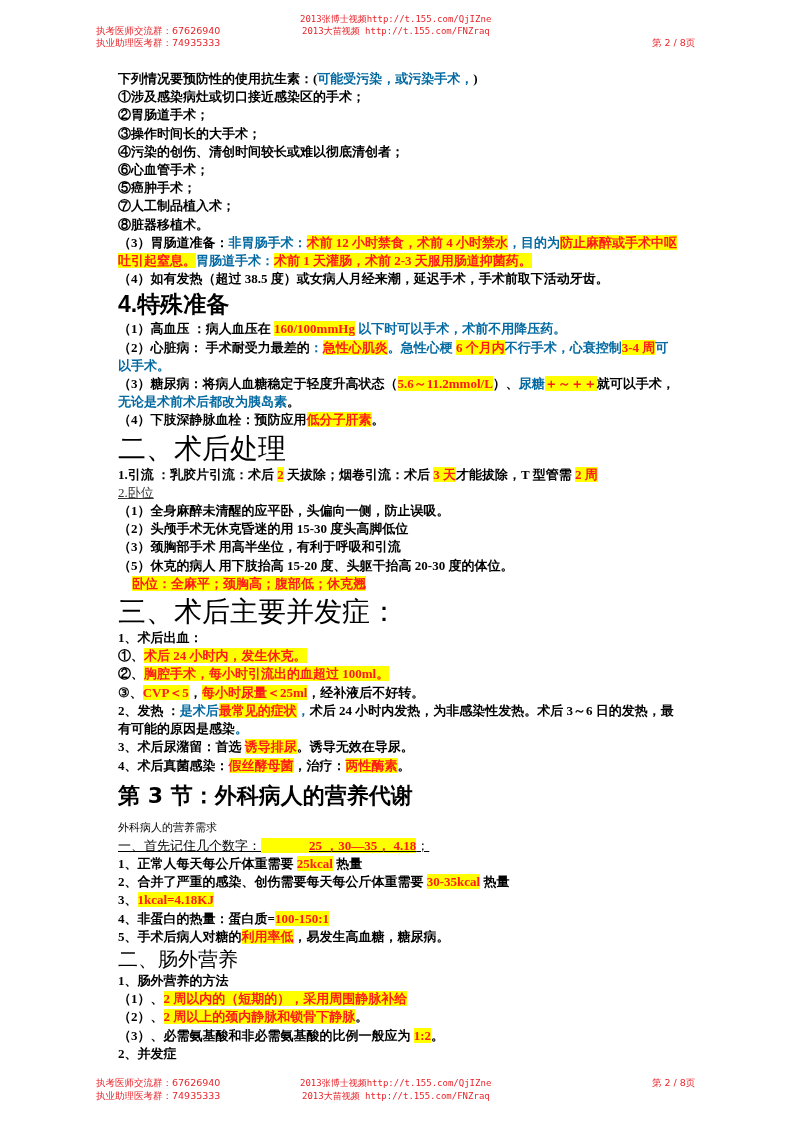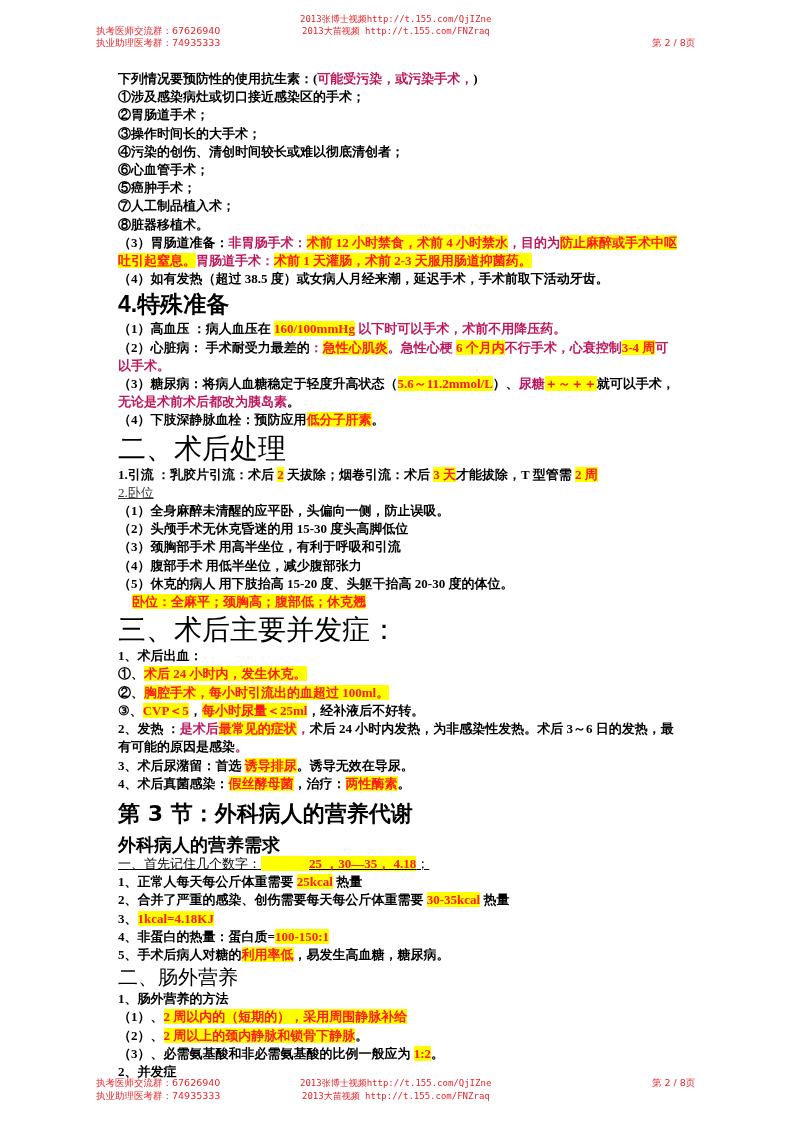--- a/index.html
+++ b/index.html
@@ -5,27 +5,27 @@
   html, body { margin: 0; padding: 0; background: #ffffff; }
   body { width: 793px; height: 1122px; position: relative; overflow: hidden;
          font-family: "Liberation Serif", "DejaVu Serif", serif; color: #000; }
   .hdr { position: absolute; font-family: "DejaVu Sans", "Liberation Sans", sans-serif;
          font-size: 9.5px; color: #e8242a; line-height: 12px; white-space: nowrap; }
   .hdr.mono { font-family: "DejaVu Sans Mono", "Liberation Mono", monospace; font-size: 9px; }
   .content { position: absolute; left: 118px; top: 70px; width: 560px; }
   .ln { font-size: 13px; line-height: 18.2px; font-weight: bold; white-space: nowrap; }
   .ln.norm { font-weight: normal; text-decoration: underline; }
   .ln.wrap { white-space: normal; }
-  .red { color: #be185d; }
+  .red { color: #0369a1; }
   .hl { background: #ffff00; color: #ff1a1a; }
   .h2 { font-size: 23px; line-height: 32px; font-weight: bold; font-family: "Liberation Sans", "DejaVu Sans", sans-serif; }
   .h1 { font-size: 28px; line-height: 34px; font-weight: normal; font-family: "DejaVu Sans", "Liberation Sans", sans-serif; margin-top: 2px; }
   .h0 { font-size: 22px; line-height: 42px; font-weight: bold; font-family: "DejaVu Sans", "Liberation Sans", sans-serif; }
   .h3 { font-size: 20px; line-height: 26px; font-weight: normal; font-family: "DejaVu Sans", "Liberation Sans", sans-serif; }
-  .sub { font-size: 18px; line-height: 20px; font-weight: bold; }
+  .sub { font-size: 11px; line-height: 20px; font-weight: normal; }
 </style>
 </head>
 <body>
 
 <div class="hdr" style="left:96px; top:25px;">执考医师交流群：67626940</div>
 <div class="hdr" style="left:96px; top:37px;">执业助理医考群：74935333</div>
 <div class="hdr mono" style="left:300px; top:13px;">2013张博士视频http://t.155.com/QjIZne</div>
 <div class="hdr mono" style="left:302px; top:25px;">2013大苗视频 http://t.155.com/FNZraq</div>
 <div class="hdr" style="left:652px; top:37px;">第 2 / 8页</div>
 
@@ -63,21 +63,20 @@
   </div>
 
   <div class="h1">二、术后处理</div>
   <div class="ln">
     <span>1.引流 ：乳胶片引流：术后 </span><span class="hl">2</span><span> 天拔除；烟卷引流：术后 </span><span class="hl">3 天</span><span>才能拔除，T 型管需 </span><span class="hl">2 周</span>
   </div>
   <div class="ln norm" style="color:#333;">2.卧位</div>
   <div class="ln">（1）全身麻醉未清醒的应平卧，头偏向一侧，防止误吸。</div>
   <div class="ln">（2）头颅手术无休克昏迷的用 15-30 度头高脚低位</div>
   <div class="ln">（3）颈胸部手术 用高半坐位，有利于呼吸和引流</div>
-  <div class="ln">（4）腹部手术 用低半坐位，减少腹部张力</div>
   <div class="ln">（5）休克的病人 用下肢抬高 15-20 度、头躯干抬高 20-30 度的体位。</div>
   <div class="ln" style="padding-left:14px;">
     <span class="hl">卧位：全麻平；颈胸高；腹部低；休克翘</span>
   </div>
 
   <div class="h1">三、术后主要并发症：</div>
   <div class="ln">1、术后出血：</div>
   <div class="ln">
     <span>①、</span><span class="hl">术后 24 小时内，发生休克。</span>
   </div>

